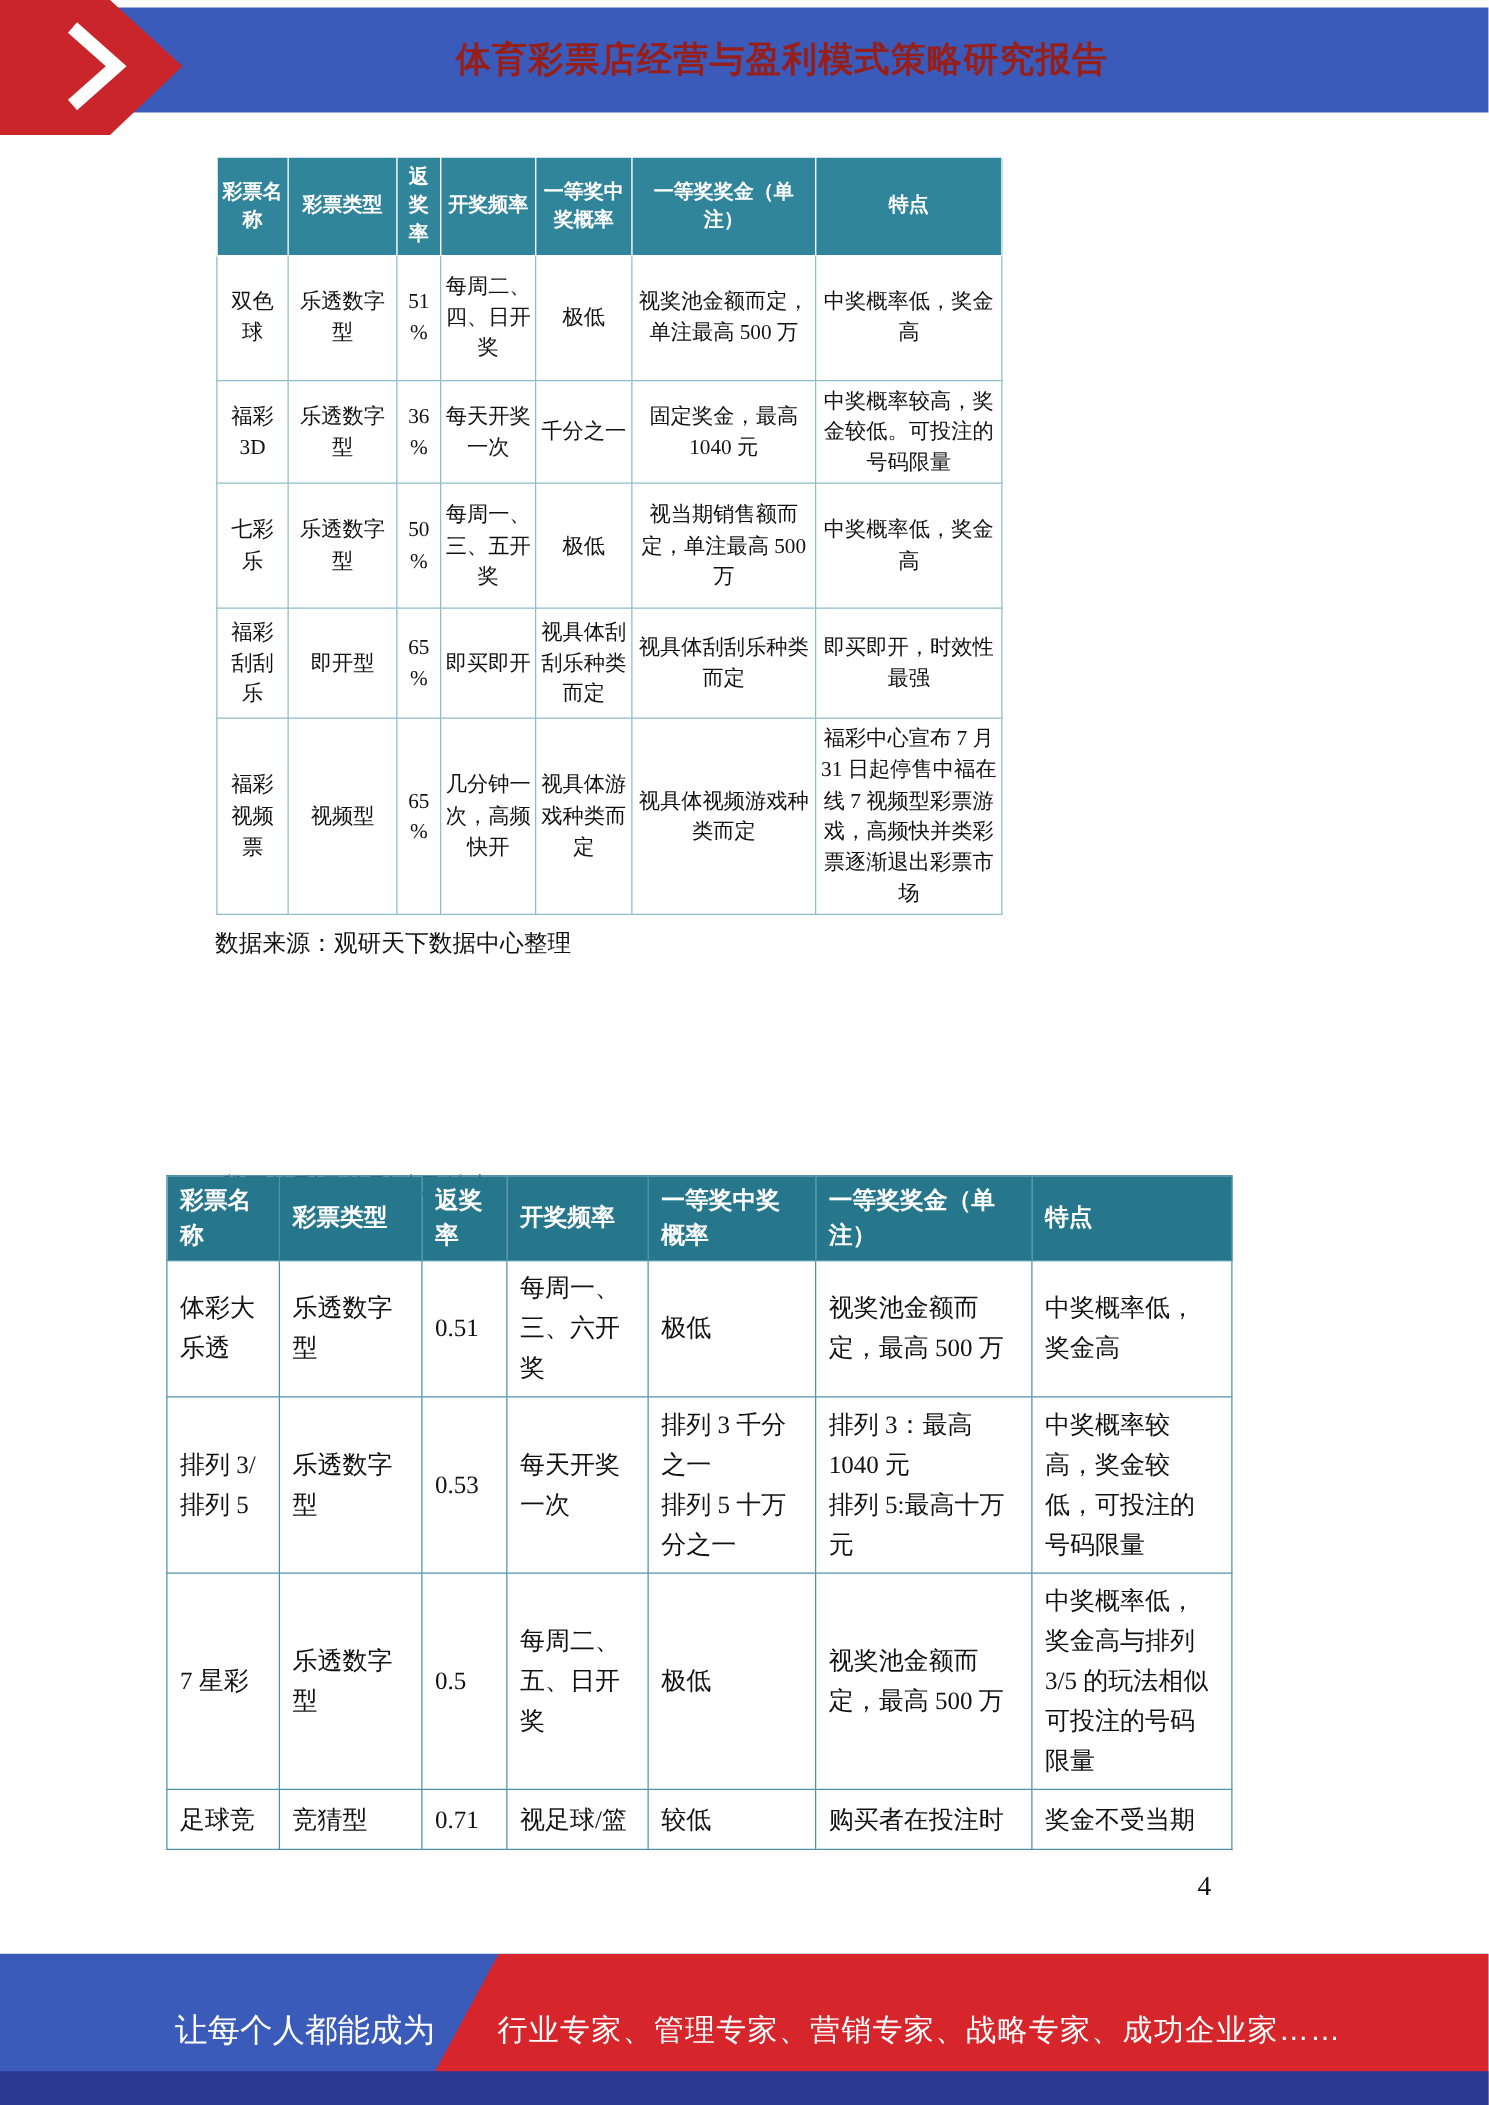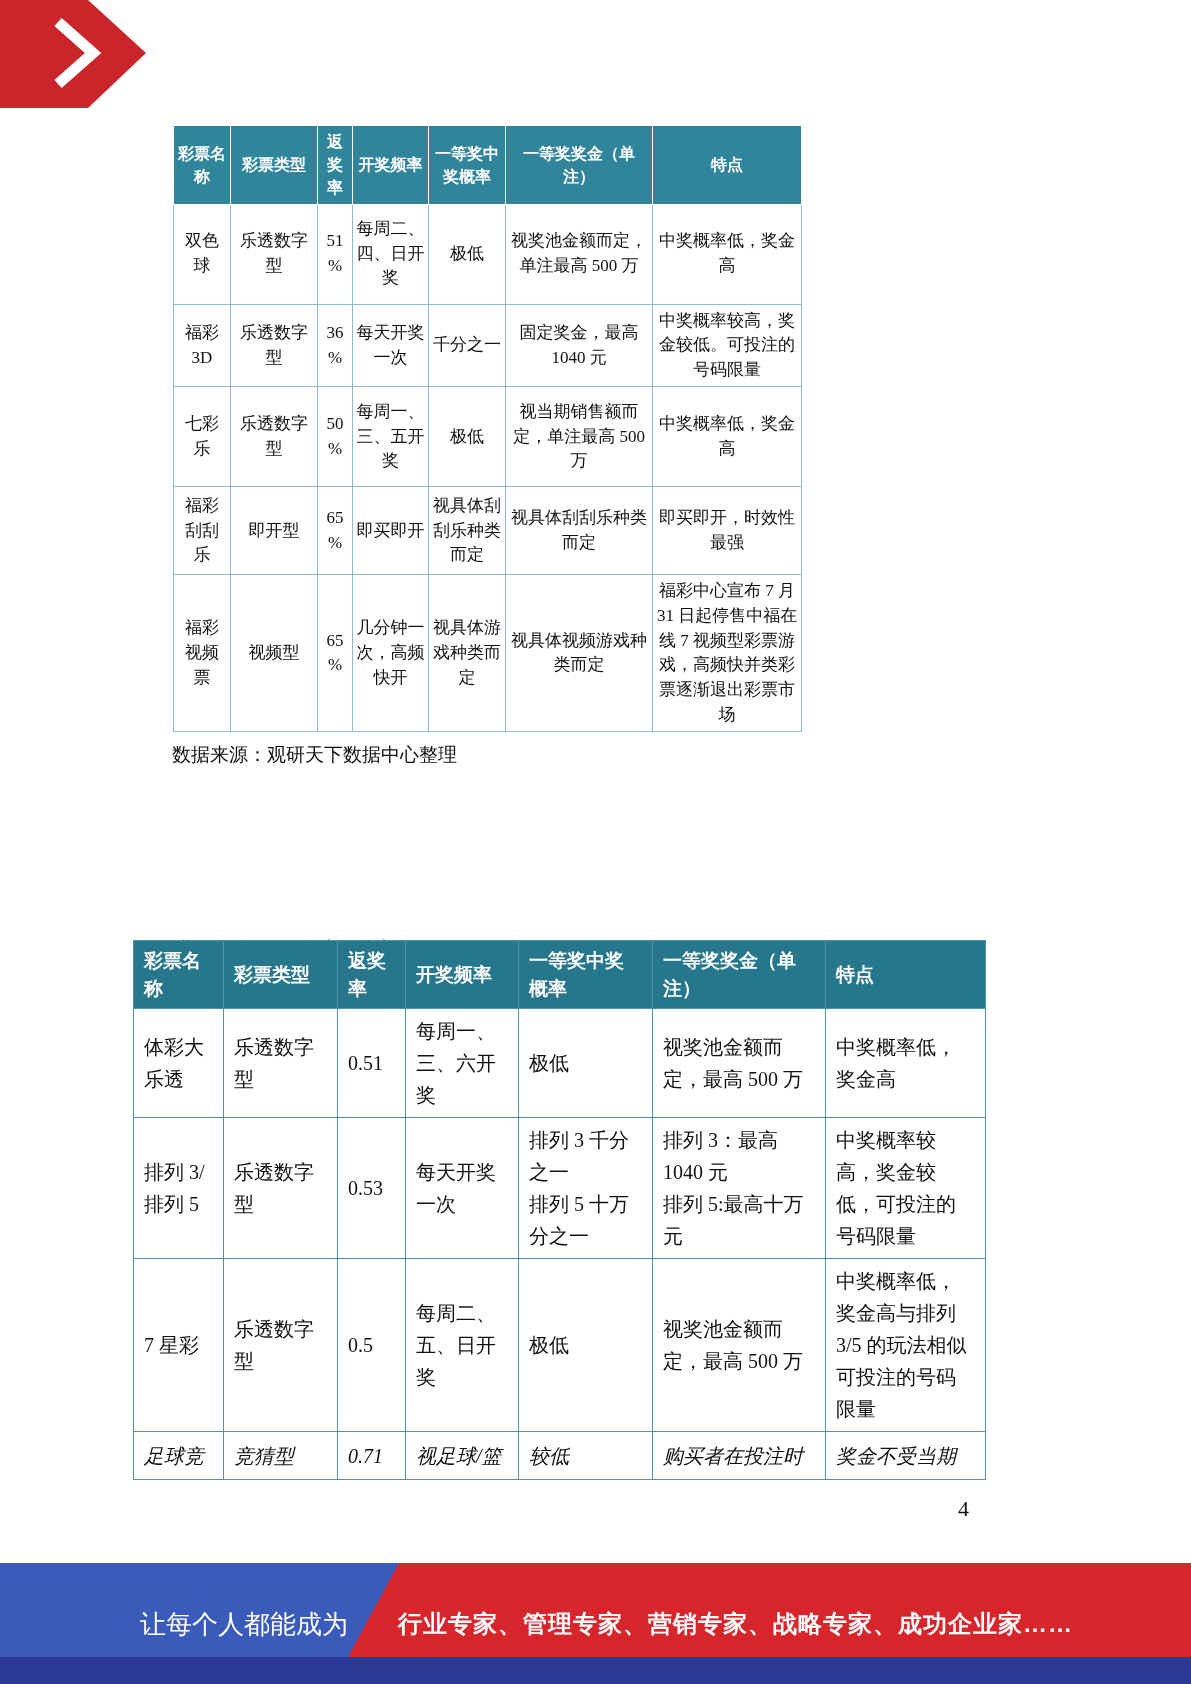--- a/index.html
+++ b/index.html
@@ -39,40 +39,43 @@
   .t2{position:absolute;left:133px;top:940px;width:852px;border:1px solid #4F93A8;}
   .t2 th{background:#26768C;color:#ffffff;font-family:"Liberation Sans", sans-serif;
          font-size:19px;font-weight:bold;border:1px solid #4F93A8;padding:6px 10px;
          text-align:left;vertical-align:middle;line-height:1.45;}
   .t2 td{border:1px solid #4F93A8;font-size:20px;text-align:left;vertical-align:middle;
          padding:6px 10px;line-height:1.6;white-space:pre-line;background:#fff;}
   .t2 tr.t2-hd{height:64px;}
   .t2 tr.t2-r0{height:93px;}
   .t2 tr.t2-r1{height:112px;}
   .t2 tr.t2-r2{height:150px;}
-  .t2 tr.t2-r3{height:48px;font-style:italic;}
+  .t2 tr.t2-r3{height:48px;}
 
   .page-num{position:absolute;left:958px;top:1496px;font-size:22px;}
 
   
   .footer-band{position:absolute;left:0;top:1563px;width:1191px;height:121px;background:#3A5BBA;}
   .footer-red{position:absolute;top:0;left:0;width:100%;height:100%;background:#D6252B;
               clip-path:polygon(33.5% 0, 100% 0, 100% 100%, 28% 100%);}
   .footer-left-text{position:absolute;left:140px;top:50%;transform:translateY(-50%);
                     color:#ffffff;font-size:26px;font-family:"Liberation Sans", sans-serif;}
   .footer-right-text{position:absolute;left:398px;top:50%;transform:translateY(-50%);
                      color:#ffffff;font-size:24px;letter-spacing:1px;
-                     font-family:"Liberation Sans", sans-serif;font-weight:bold;}
+                     font-family:"Liberation Sans", sans-serif;}
   .bottom-strip{position:absolute;left:0;top:1657px;width:1191px;height:27px;background:#2B3894;}
 </style>
 </head>
 <body>
 
 <div class="page">
 
+  <div class="header-band">
+    <div class="header-title">体育彩票店经营与盈利模式策略研究报告</div>
+  </div>
   <div class="corner-arrow">
     <svg width="152" height="108" viewBox="0 0 152 108">
       <polygon points="0,0 88,0 146,53 88,108 0,108" fill="#C9252B"></polygon>
       <polyline points="58,22 93,53 58,84" stroke="#ffffff" stroke-width="11" fill="none"></polyline>
     </svg>
   </div>
 
   <table class="t1">
     <colgroup>
       <col style="width:57px">

